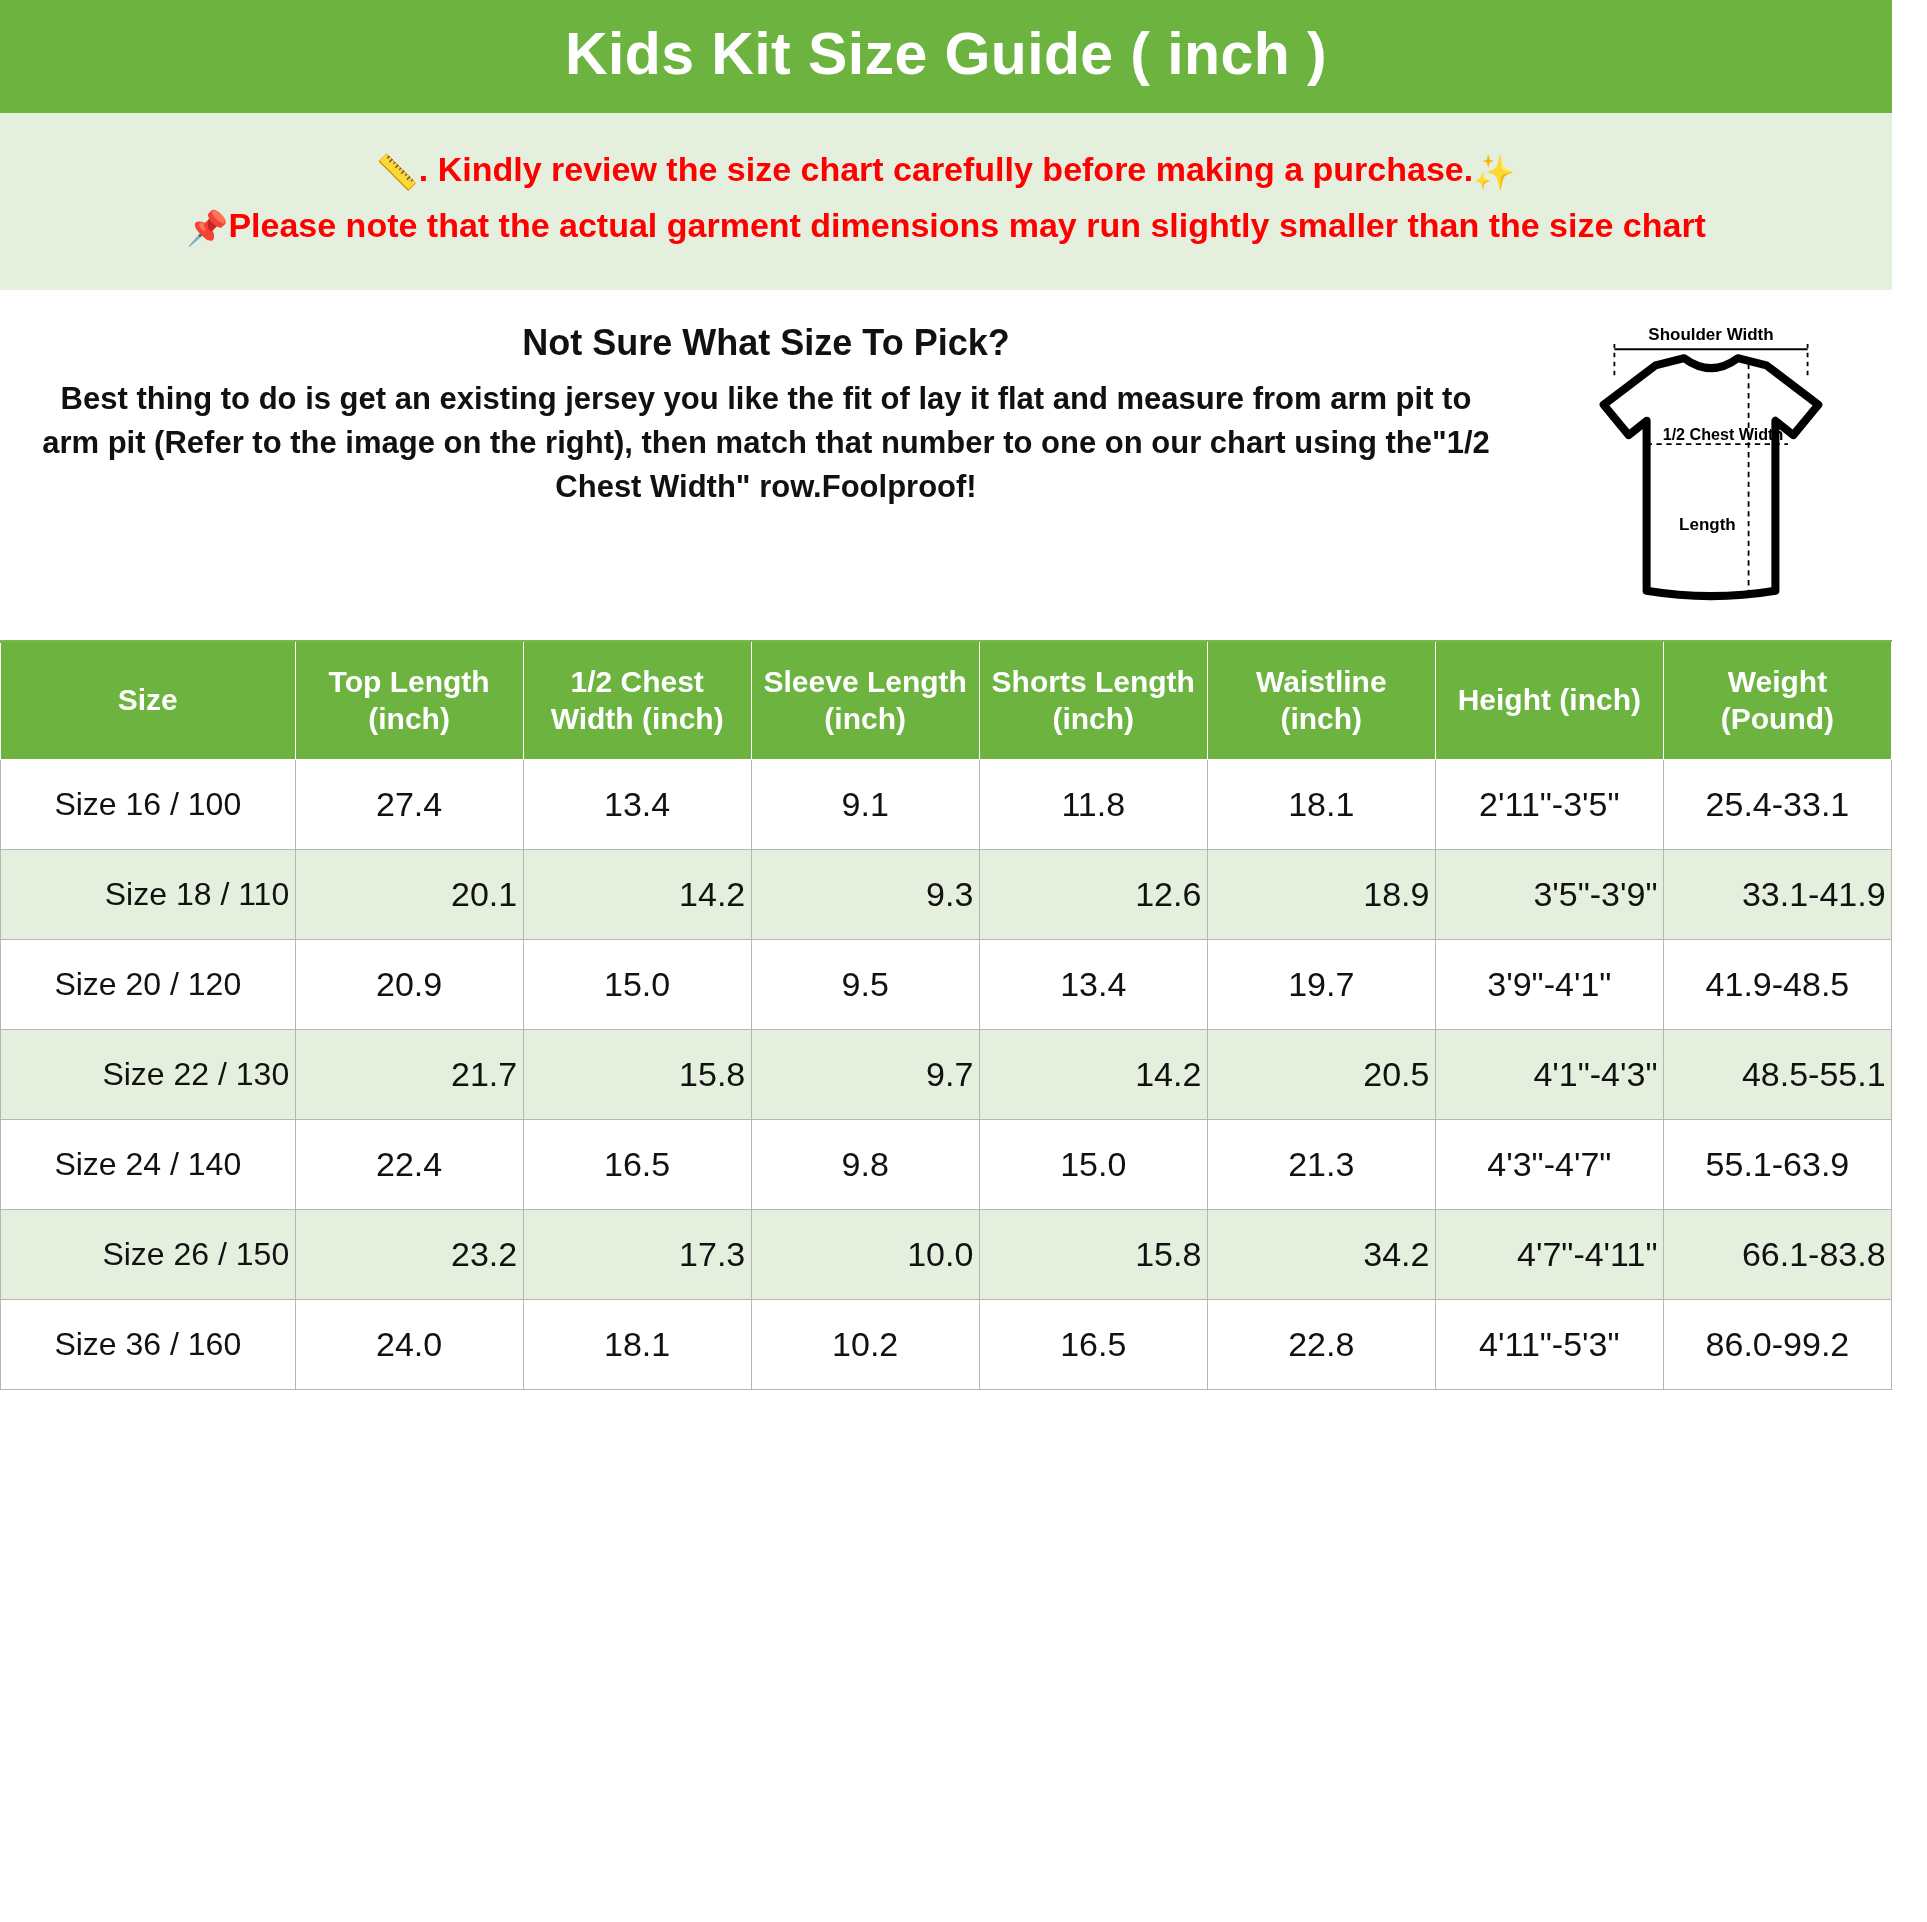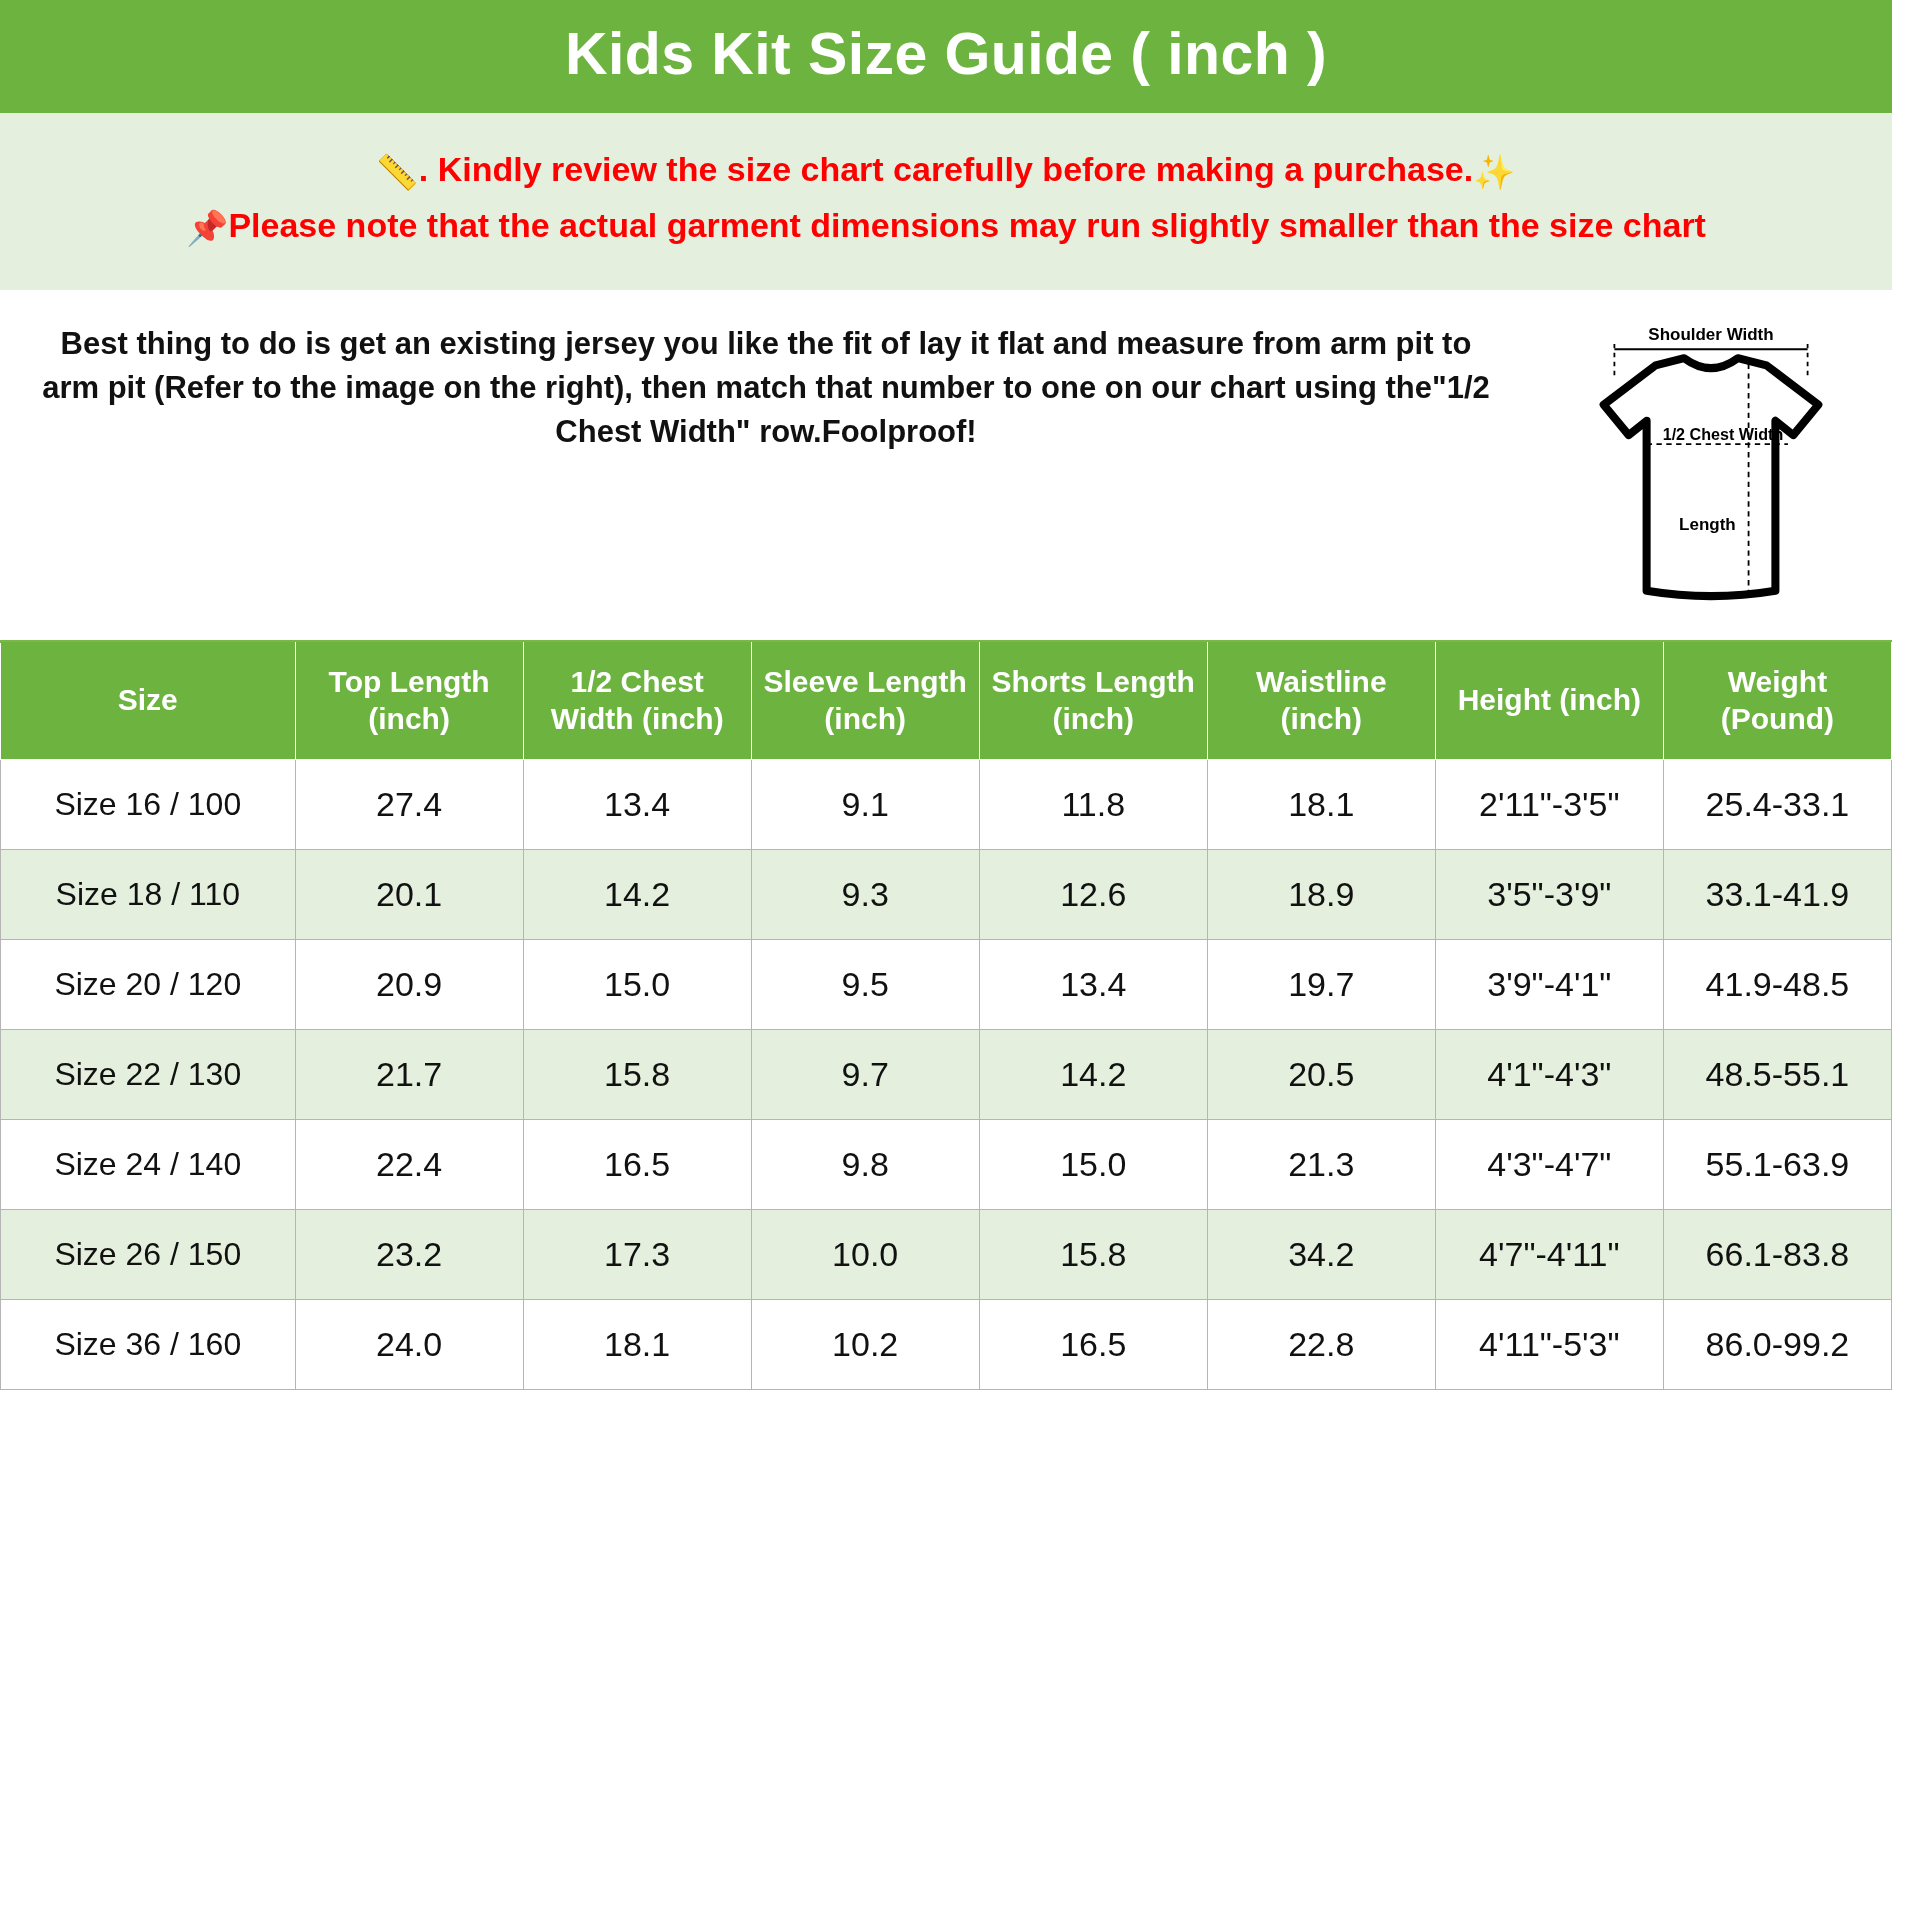--- a/index.html
+++ b/index.html
@@ -111,20 +111,21 @@
     border-top-color: #6cb33f;
   }
   table.size-table tbody td {
     font-size: 34px;
     color: #111;
     padding: 25px 5.4px;
     font-weight: normal;
   }
   table.size-table tbody tr.alt td {
     background: #e4f0dd;
+    text-align: right;
   }
   table.size-table tbody tr td:first-child {
     font-size: 32px;
     margin-top: 12px;
   }
   .col-size { width: 15.5%; }
   .col-std  { width: 12.0%; }
 </style>
 </head>
 <body>
@@ -137,20 +138,21 @@
     <div class="note-line">
       <span class="note-icon">📏</span><span>. Kindly review the size chart carefully before making a purchase.</span><span class="note-icon">✨</span>
     </div>
     <div class="note-line">
       <span class="note-icon">📌</span><span>Please note that the actual garment dimensions may run slightly smaller than the size chart</span>
     </div>
   </div>
 
   <div class="help-section">
     <div class="help-text">
+      <div class="help-heading">Not Sure What Size To Pick?</div>
       <div class="help-body">Best thing to do is get an existing jersey you like the fit of lay it flat and measure from arm pit to arm pit (Refer to the image on the right), then match that number to one on our chart using the"1/2 Chest Width" row.Foolproof!</div>
     </div>
     <div class="tee-wrap">
       <svg width="322" height="296" viewBox="0 0 360 330">
 
         <line x1="72" y1="30" x2="288" y2="30" stroke="#000" stroke-width="2"></line>
         <line x1="72" y1="24" x2="72" y2="62" stroke="#000" stroke-width="2" stroke-dasharray="5,5"></line>
         <line x1="288" y1="24" x2="288" y2="62" stroke="#000" stroke-width="2" stroke-dasharray="5,5"></line>
         <text x="180" y="20" font-family="Liberation Sans, sans-serif" font-size="19" font-weight="bold" text-anchor="middle">Shoulder Width</text>
 

